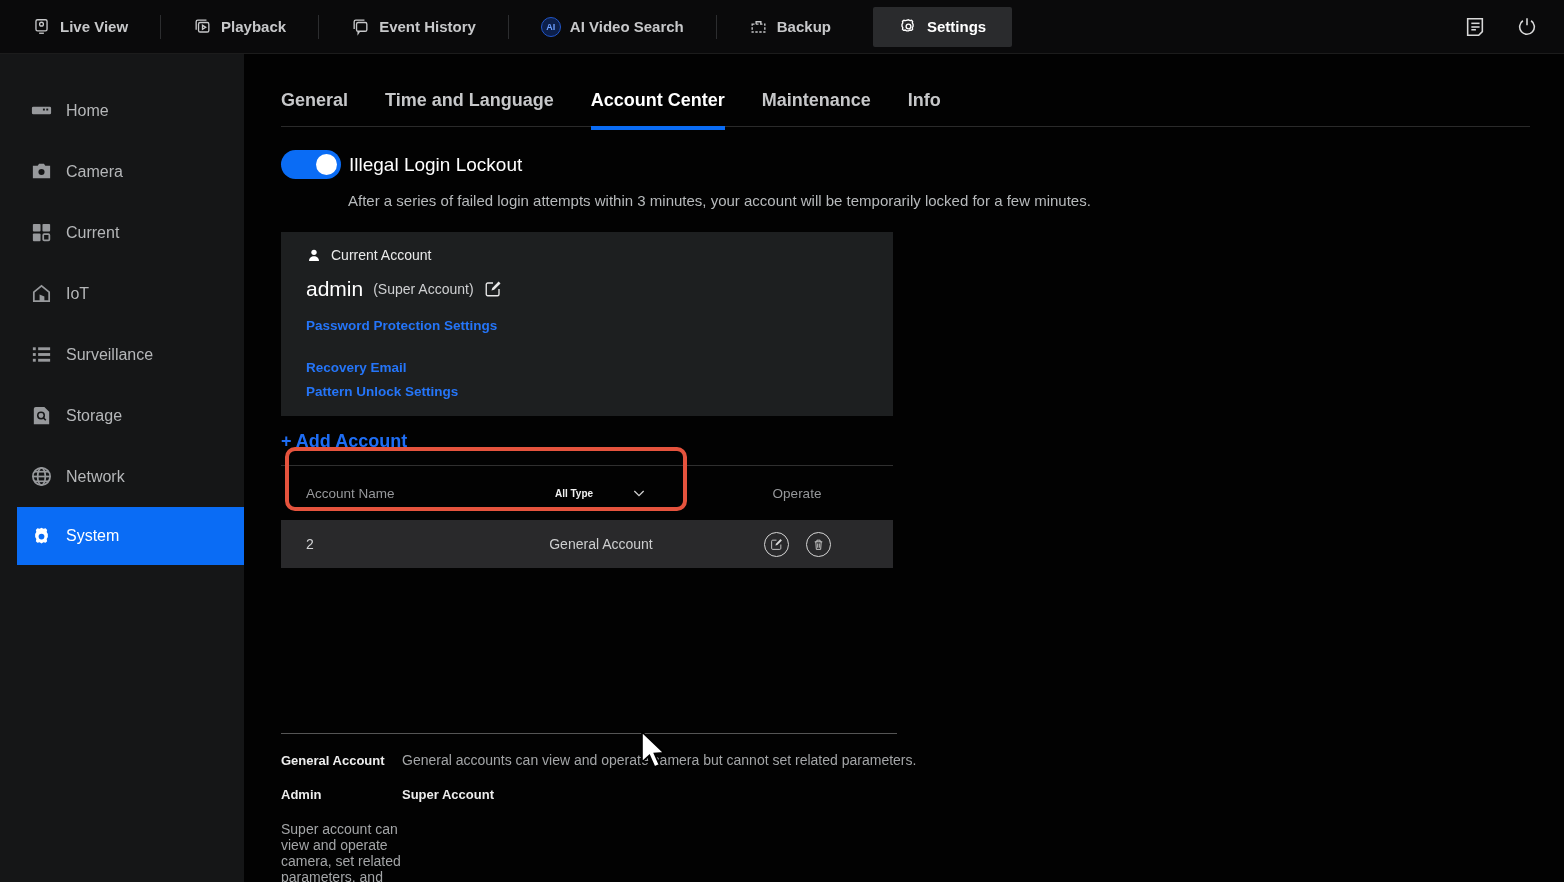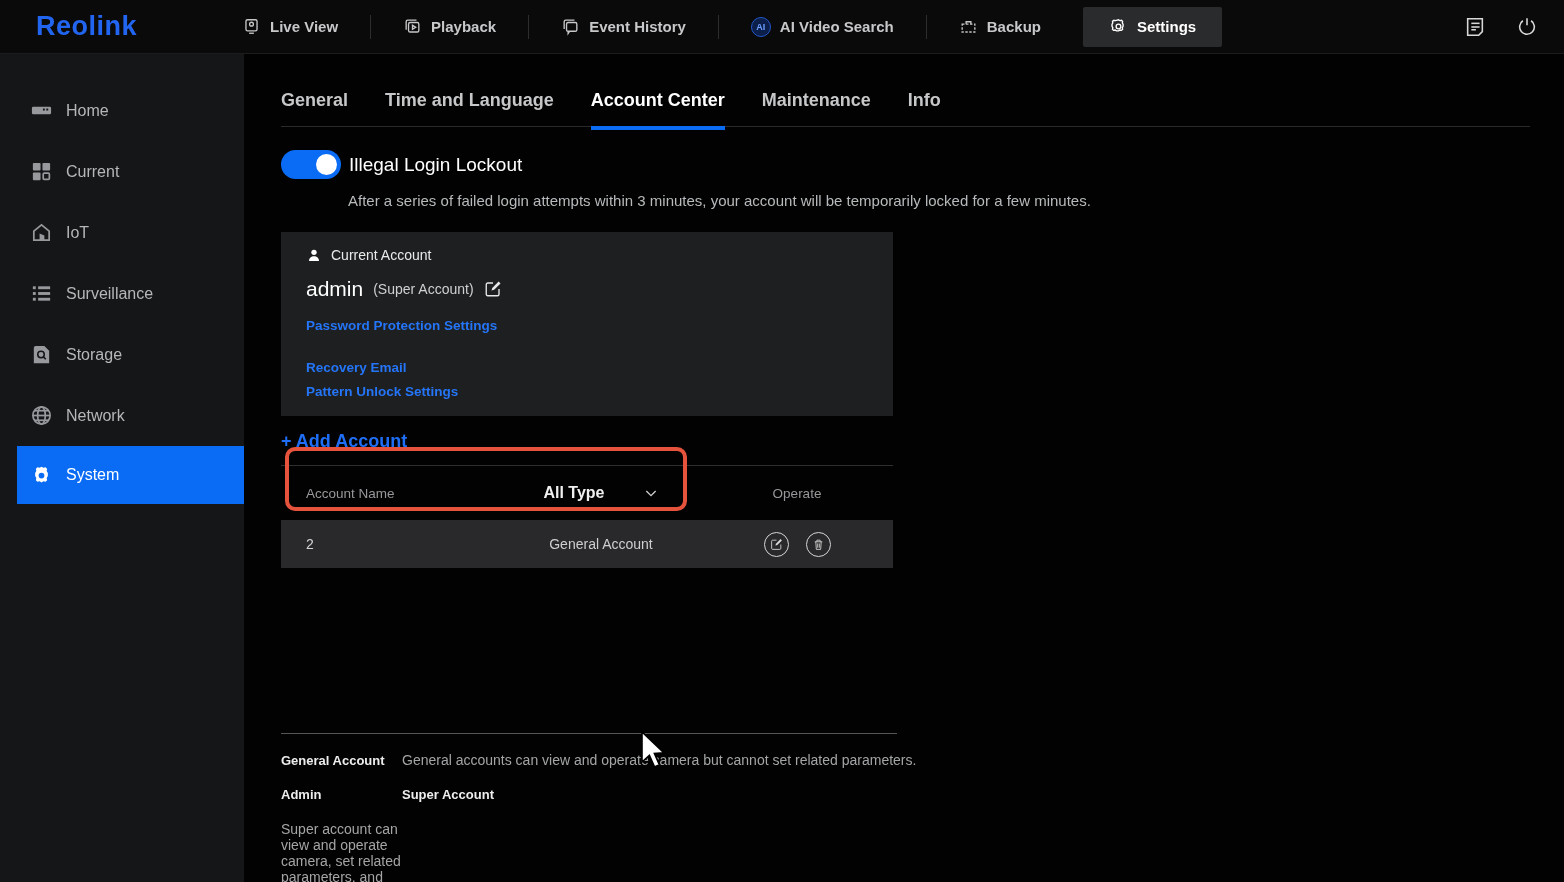--- a/index.html
+++ b/index.html
@@ -68,21 +68,21 @@
 
   .add-account { margin-top:15px; font-size:18px; font-weight:700; color:#1f6ef5;
                  cursor:pointer; width:fit-content; }
   .tbl-divider { margin-top:13px; width:612px; border-bottom:1px solid #2f2f2f; }
 
   .tbl-header { width:612px; height:54px; display:flex; align-items:center; }
   .col-name { width:220px; padding-left:25px; }
   .col-type { width:200px; display:flex; align-items:center; justify-content:center; gap:38px; }
   .col-op { flex:1; text-align:center; }
   .hdr-txt { font-size:13.5px; color:#96989b; }
-  .type-filter { font-size:16px; font-weight:600; color:#f0f0f0; cursor:pointer; }
+  .type-filter { font-size:10px; font-weight:600; color:#f0f0f0; cursor:pointer; }
   .chev { width:16px; height:16px; stroke:#cfcfcf; fill:none; stroke-width:2; cursor:pointer; }
 
   .tbl-row { width:612px; height:48px; display:flex; align-items:center; background:#29292b; }
   .cell-name { font-size:14px; color:#d2d3d5; }
   .cell-type { font-size:14px; font-weight:500; color:#cdcecf; justify-content:center; display:flex; width:200px; }
   .op-icons { flex:1; display:flex; justify-content:center; gap:17px; }
   .op-btn { width:25px; height:25px; border-radius:50%; border:1.5px solid #d5d5d5;
             display:flex; align-items:center; justify-content:center; cursor:pointer; }
   .op-btn svg { width:13px; height:13px; stroke:#d8d8d8; fill:none; stroke-width:1.6; }
 
@@ -94,21 +94,20 @@
 
   
   .annotation-box { position:absolute; left:285px; top:447px; width:402px; height:64px;
                     border:4px solid #e5533d; border-radius:10px; z-index:20; pointer-events:none; }
   .cursor { position:absolute; left:641px; top:731px; z-index:30; pointer-events:none; }
 </style>
 </head>
 <body>
 
 <div class="topnav">
-  <div class="logo">Reolink</div>
   <div class="nav-items">
     <div class="nav-item">
       <svg viewBox="0 0 24 24">
           <rect x="5" y="3.5" width="14" height="14" rx="2"></rect>
           <circle cx="12" cy="9" r="2.4"></circle>
           <line x1="9" y1="20.5" x2="15" y2="20.5"></line>
         </svg>
       <span>Live View</span>
     </div>
     <div class="nav-sep"></div>
@@ -165,20 +164,27 @@
 </div>
 
 <div class="sidebar">
   <div class="side-item">
     <svg viewBox="0 0 24 24">
         <rect class="fillicon" x="2" y="8" width="20" height="8" rx="1.5"></rect>
         <rect x="13.5" y="10" width="2" height="2" fill="#151617" stroke="none"></rect>
         <rect x="17" y="10" width="2" height="2" fill="#151617" stroke="none"></rect>
       </svg>
     <span>Home</span>
+  </div>
+  <div class="side-item">
+    <svg viewBox="0 0 24 24">
+        <path class="fillicon" d="M3 6h5l1.5-2h5L16 6h5a0 0 0 0 1 0 0v13H3z"></path>
+        <circle cx="12" cy="12.5" r="3.2" fill="#151617" stroke="none"></circle>
+      </svg>
+    <span>Camera</span>
   </div>
   <div class="side-item">
     <svg viewBox="0 0 24 24">
         <rect class="fillicon" x="3" y="3" width="8" height="8" rx="1"></rect>
         <rect class="fillicon" x="13" y="3" width="8" height="8" rx="1"></rect>
         <rect class="fillicon" x="3" y="13" width="8" height="8" rx="1"></rect>
         <rect x="13.8" y="13.8" width="6.4" height="6.4" rx="1"></rect>
       </svg>
     <span>Current</span>
   </div>

